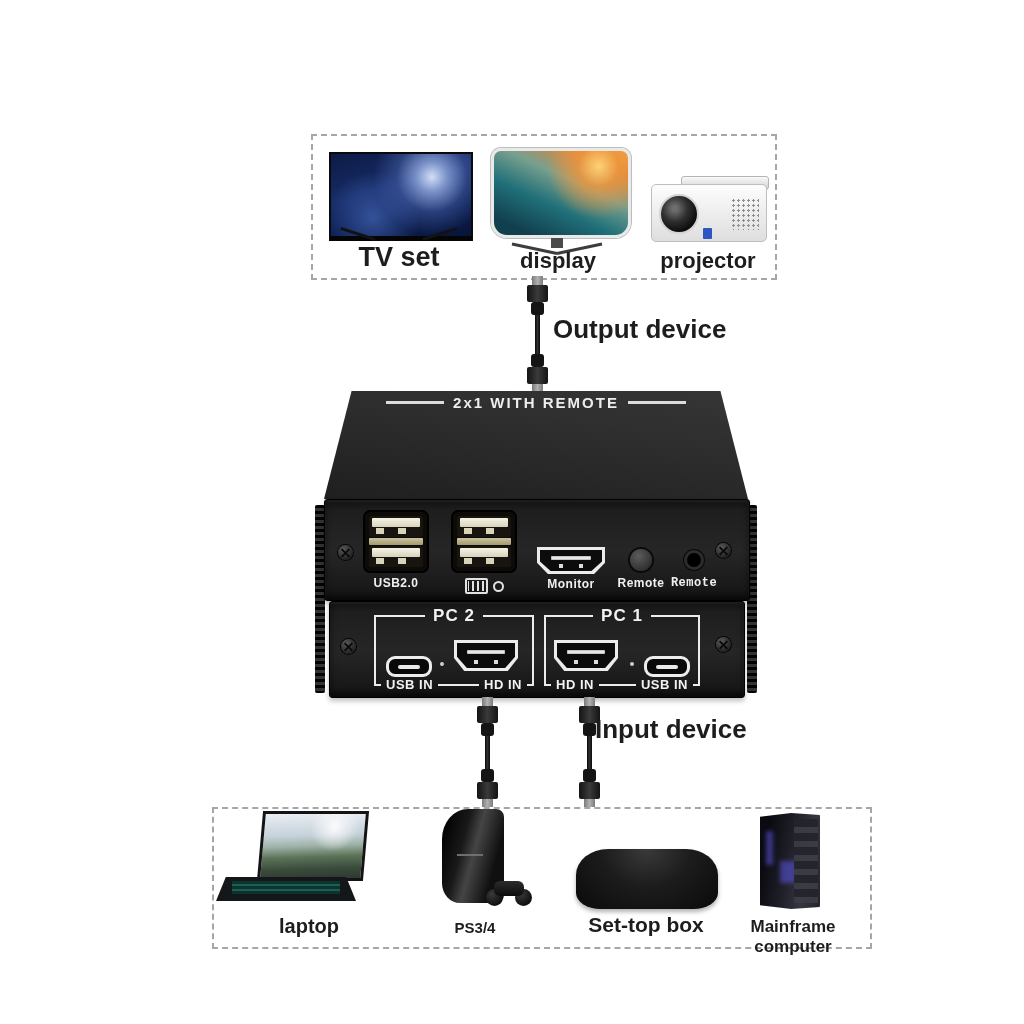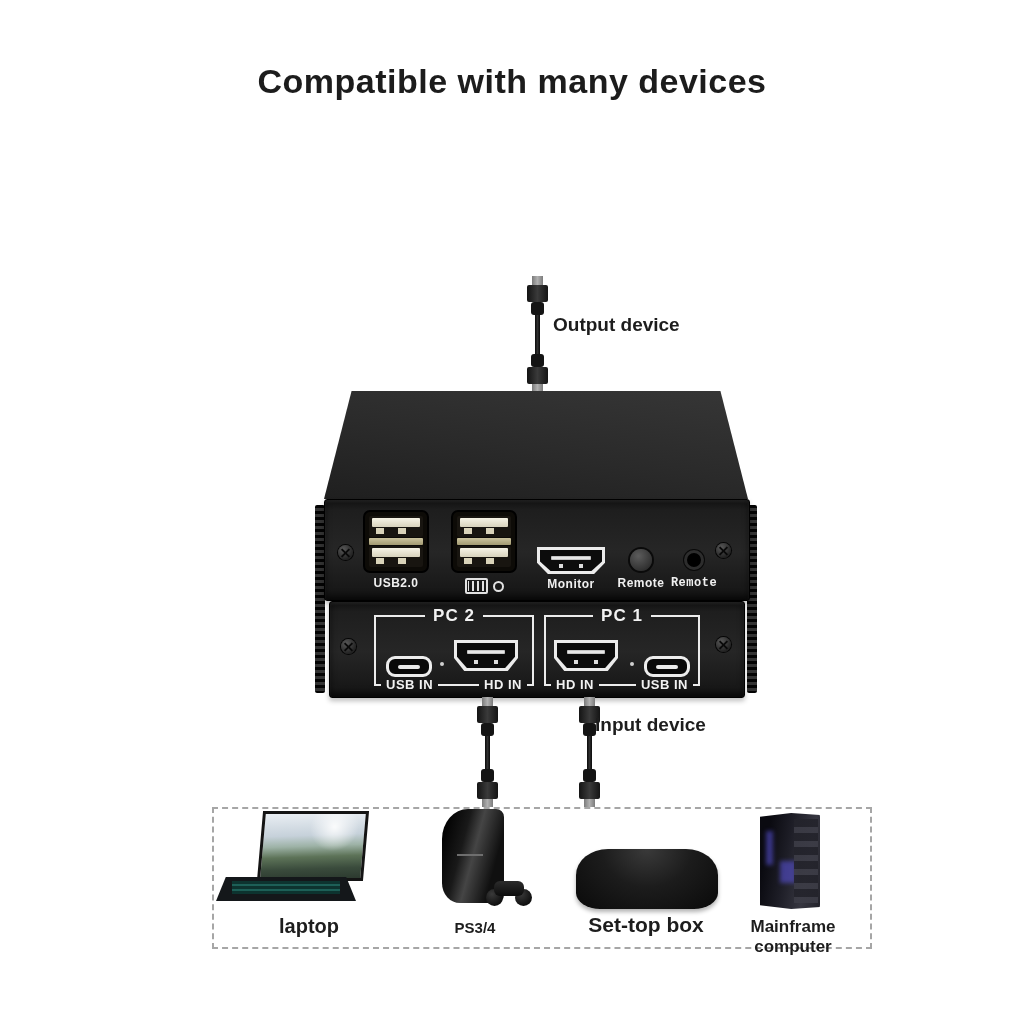--- a/index.html
+++ b/index.html
@@ -50,21 +50,21 @@
     background-image:radial-gradient(#8e8e8e 1px, transparent 1.3px);background-size:5px 5px;}
   .proj-label{left:330px;top:112px;width:130px;font-size:22px;}
 
   
   .cable{display:flex;flex-direction:column;align-items:center;}
   .c-tip{width:11px;height:9px;background:linear-gradient(90deg,#7b7b7b,#b0b0b0,#7b7b7b);}
   .c-plug{width:21px;height:17px;background:linear-gradient(90deg,#141414,#3a3a3a,#141414);border-radius:2px;}
   .c-boot{width:13px;height:13px;background:#141414;border-radius:3px;}
   .c-wire{width:5px;flex:1;background:linear-gradient(90deg,#0a0a0a,#303030,#0a0a0a);}
 
-  .flow-label{font-size:19px;font-weight:bold;color:#1d1d1d;}
+  .flow-label{font-size:26px;font-weight:bold;color:#1d1d1d;}
 
   
   .switch-top{left:324px;top:391px;width:424px;height:108px;
     clip-path:polygon(6.5% 0,93.5% 0,100% 100%,0 100%);
     background:linear-gradient(188deg,#363636 0%,#2a2a2a 55%,#1f1f1f 100%);}
   .switch-title{margin-top:30px;text-align:center;color:#ededed;font-size:24px;font-weight:bold;
     letter-spacing:2px;text-shadow:0 1px 1px #000;}
   .switch-sub{margin-top:3px;display:flex;align-items:center;justify-content:center;gap:9px;}
   .switch-sub .rule{width:58px;height:3px;background:#dcdcdc;}
   .switch-sub .txt{color:#ededed;font-size:15px;font-weight:bold;letter-spacing:2px;}
@@ -162,35 +162,59 @@
   .tower-glow1,.tower-glow2{position:absolute;background:rgba(92,86,228,.55);filter:blur(2px);}
   .tower-glow1{left:6px;top:18px;width:7px;height:34px;}
   .tower-glow2{left:20px;top:48px;width:16px;height:22px;}
   .tower-label{left:496px;top:108px;width:166px;font-size:17px;}
 </style>
 </head>
 <body>
 
 <div class="canvas">
 
-  <div class="abs page-title">Compatible with many devices</div>
-
+
+  <div class="abs dash-box" style="left:311px;top:134px;width:462px;height:142px;">
+
+    <div class="abs tv-screen"></div>
+    <span class="abs tv-leg l"></span>
+    <span class="abs tv-leg r"></span>
+    <div class="abs dev-label tv-label">TV set</div>
+
+    <div class="abs disp-screen"></div>
+    <div class="abs disp-neck"></div>
+    <span class="abs disp-leg l"></span>
+    <span class="abs disp-leg r"></span>
+    <div class="abs dev-label disp-label">display</div>
+
+    <div class="abs proj-lid"></div>
+    <div class="abs proj-body"></div>
+    <div class="abs proj-lens"></div>
+    <div class="abs proj-btn"></div>
+    <div class="abs proj-vents"></div>
+    <div class="abs dev-label proj-label">projector</div>
+  </div>
 
   <div class="abs cable" style="left:524px;top:276px;width:26px;height:117px;">
     <span class="c-tip"></span>
       <span class="c-plug"></span>
       <span class="c-boot"></span>
     <span class="c-wire"></span>
     <span class="c-boot"></span>
       <span class="c-plug"></span>
       <span class="c-tip"></span>
   </div>
   <div class="abs flow-label" style="left:553px;top:314px;">Output device</div>
 
   <div class="abs switch-top">
+    <div class="switch-sub">
+      <span class="rule"></span>
+      <span class="txt">2x1 WITH REMOTE</span>
+      <span class="rule"></span>
+    </div>
   </div>
 
   <div class="abs fins" style="left:315px;top:505px;height:188px;"></div>
   <div class="abs fins" style="left:747px;top:505px;height:188px;"></div>
 
   <div class="abs panel" style="left:324px;top:499px;width:424px;height:100px;">
     <span class="screw" style="left:13px;top:45px;"></span>
     <span class="screw" style="left:391px;top:43px;"></span>
 
     <div class="usb-block" style="left:38px;top:10px;">

